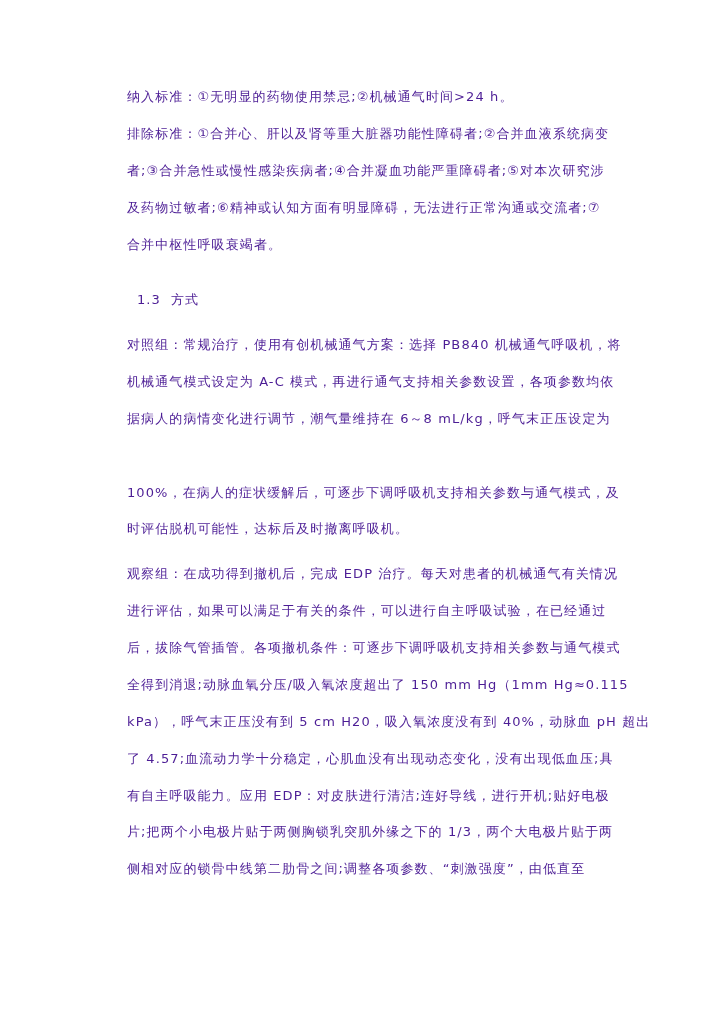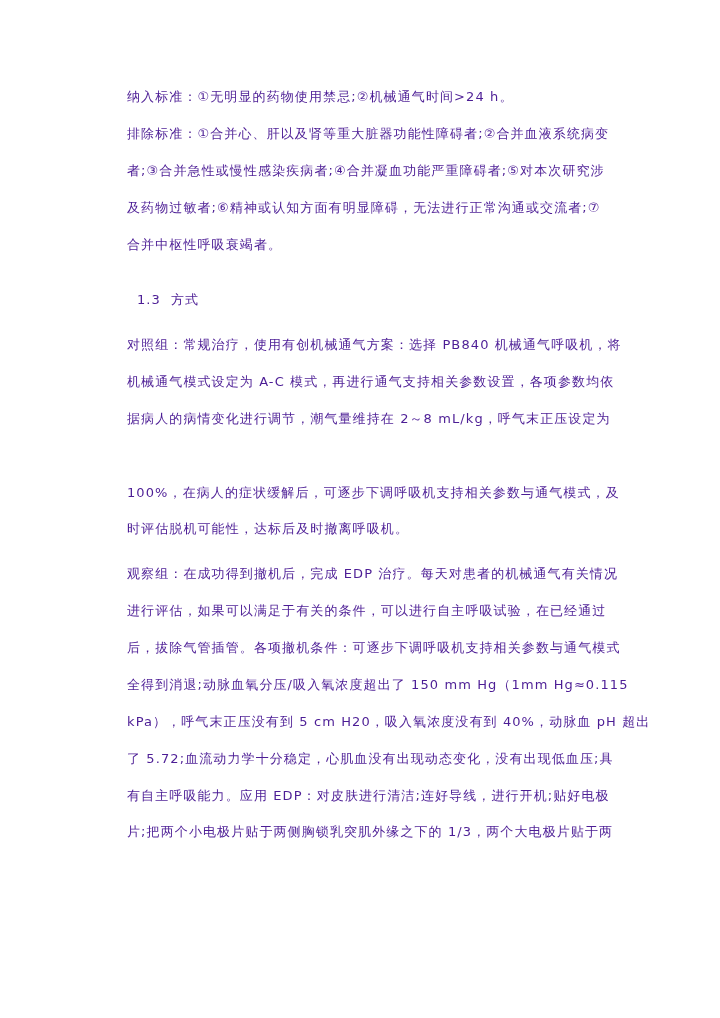--- a/index.html
+++ b/index.html
@@ -29,26 +29,27 @@
   <div class="line" style="top:163px">者;③合并急性或慢性感染疾病者;④合并凝血功能严重障碍者;⑤对本次研究涉</div>
   <div class="line" style="top:200px">及药物过敏者;⑥精神或认知方面有明显障碍，无法进行正常沟通或交流者;⑦</div>
   <div class="line" style="top:237px">合并中枢性呼吸衰竭者。</div>
 
   <div class="line heading" style="top:292px">
     <span class="num">1.3</span><span>方式</span>
   </div>
 
   <div class="line" style="top:337px">对照组：常规治疗，使用有创机械通气方案：选择 PB840 机械通气呼吸机，将</div>
   <div class="line" style="top:374px">机械通气模式设定为 A-C 模式，再进行通气支持相关参数设置，各项参数均依</div>
-  <div class="line" style="top:411px">据病人的病情变化进行调节，潮气量维持在 2～8 mL/kg，呼气末正压设定为</div>
+  <div class="line" style="top:411px">据病人的病情变化进行调节，潮气量维持在 6～8 mL/kg，呼气末正压设定为</div>
   <div class="line" style="top:485px">100%，在病人的症状缓解后，可逐步下调呼吸机支持相关参数与通气模式，及</div>
   <div class="line" style="top:521px">时评估脱机可能性，达标后及时撤离呼吸机。</div>
 
   <div class="line" style="top:566px">观察组：在成功得到撤机后，完成 EDP 治疗。每天对患者的机械通气有关情况</div>
   <div class="line" style="top:603px">进行评估，如果可以满足于有关的条件，可以进行自主呼吸试验，在已经通过</div>
   <div class="line" style="top:640px">后，拔除气管插管。各项撤机条件：可逐步下调呼吸机支持相关参数与通气模式</div>
   <div class="line" style="top:677px">全得到消退;动脉血氧分压/吸入氧浓度超出了 150 mm Hg（1mm Hg≈0.115</div>
   <div class="line" style="top:714px">kPa），呼气末正压没有到 5 cm H20，吸入氧浓度没有到 40%，动脉血 pH 超出</div>
-  <div class="line" style="top:751px">了 5.72;血流动力学十分稳定，心肌血没有出现动态变化，没有出现低血压;具</div>
+  <div class="line" style="top:751px">了 4.57;血流动力学十分稳定，心肌血没有出现动态变化，没有出现低血压;具</div>
   <div class="line" style="top:788px">有自主呼吸能力。应用 EDP：对皮肤进行清洁;连好导线，进行开机;贴好电极</div>
   <div class="line" style="top:824px">片;把两个小电极片贴于两侧胸锁乳突肌外缘之下的 1/3，两个大电极片贴于两</div>
+  <div class="line" style="top:861px">侧相对应的锁骨中线第二肋骨之间;调整各项参数、“刺激强度”，由低直至</div>
 
 </div>
 
 </body></html>

